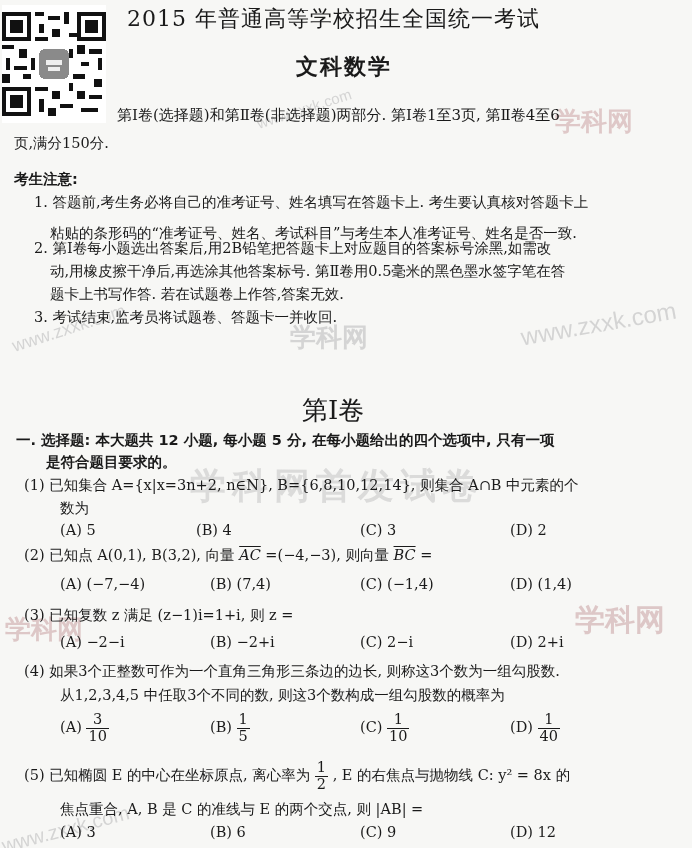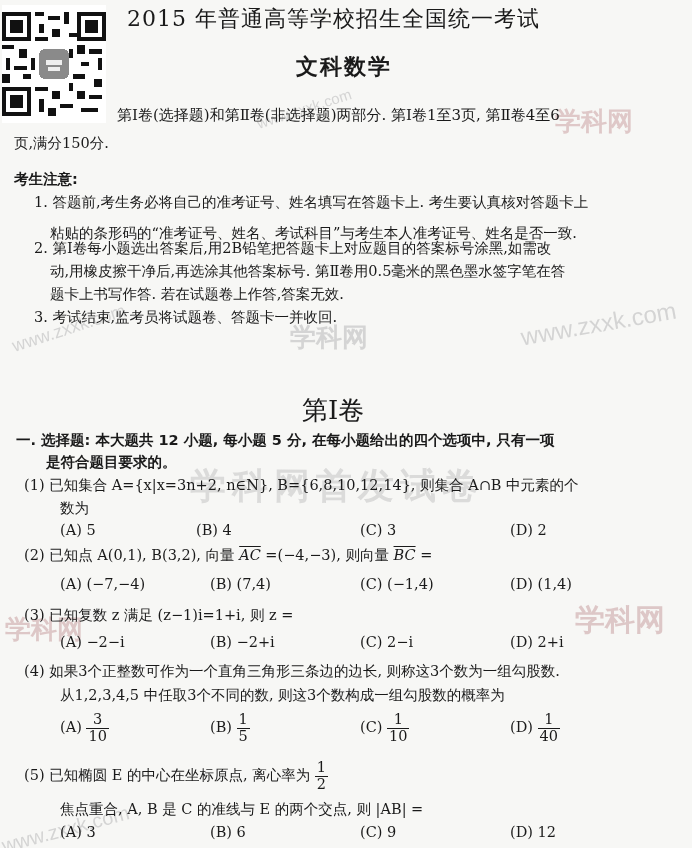--- a/index.html
+++ b/index.html
@@ -156,18 +156,19 @@
 </div>
 <div class="opt" style="left:510px;top:712px;">
   <span>(D)</span>
   <span class="frac"><span class="n">1</span><span class="d">40</span></span>
 </div>
 
 <div class="q" style="left:24px;top:760px;">
   <span>(5)</span>
   <span>已知椭圆 E 的中心在坐标原点, 离心率为</span>
   <span class="frac"><span class="n">1</span><span class="d">2</span></span>
+  <span>, E 的右焦点与抛物线 C: y² = 8x 的</span>
 </div>
 <div class="q" style="left:60px;top:800px;">焦点重合, A, B 是 C 的准线与 E 的两个交点, 则 |AB| =</div>
 <div class="opt" style="left:60px;top:824px;">(A) 3</div>
 <div class="opt" style="left:210px;top:824px;">(B) 6</div>
 <div class="opt" style="left:360px;top:824px;">(C) 9</div>
 <div class="opt" style="left:510px;top:824px;">(D) 12</div>
 
 </body></html>

